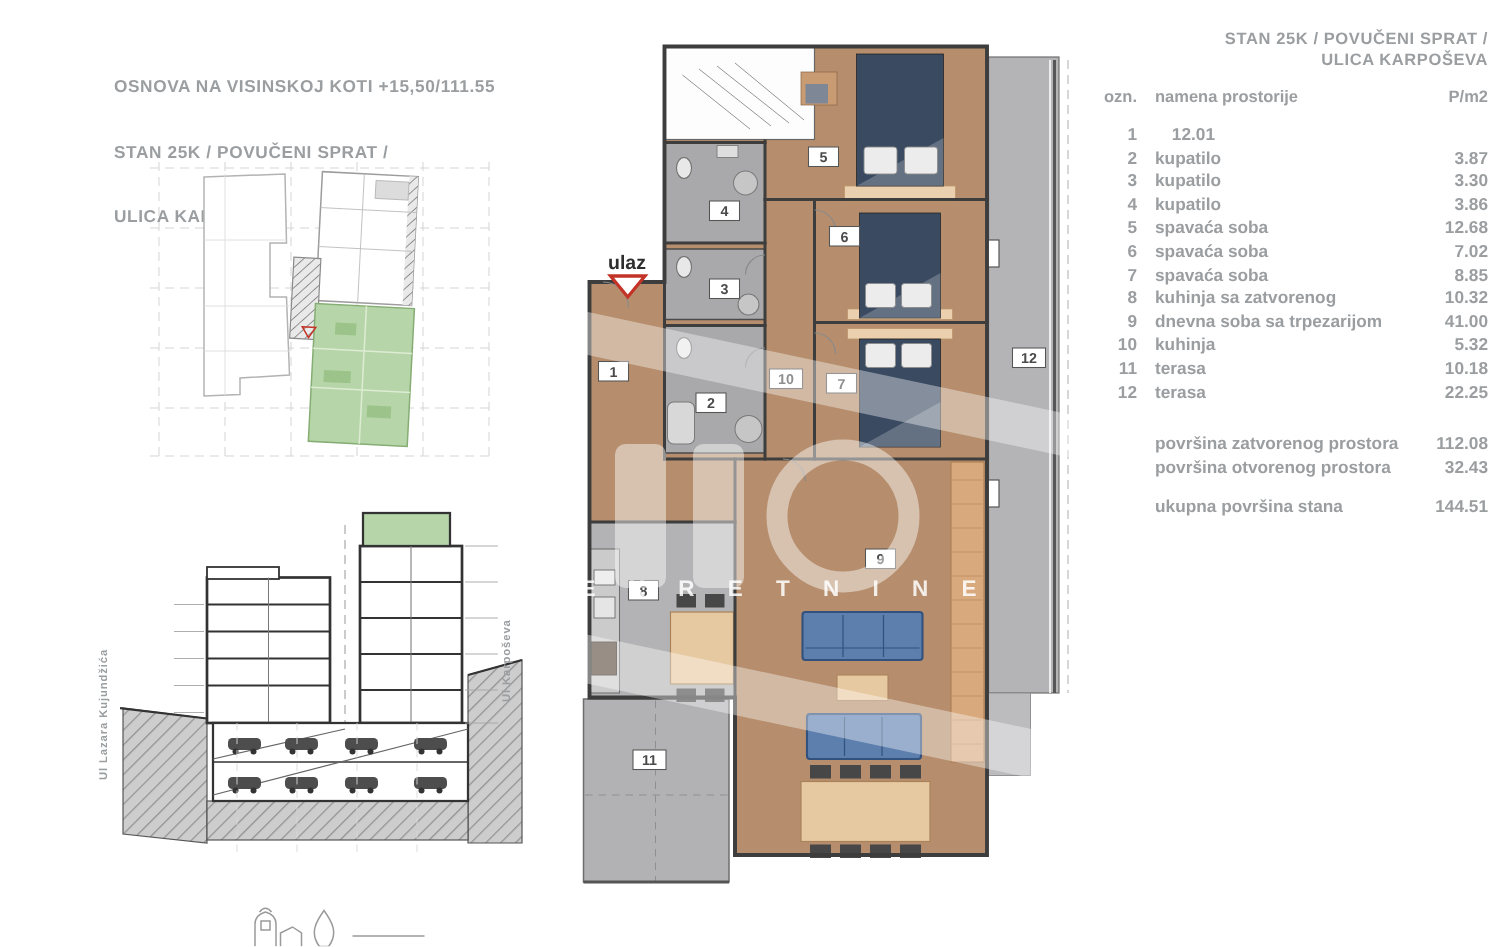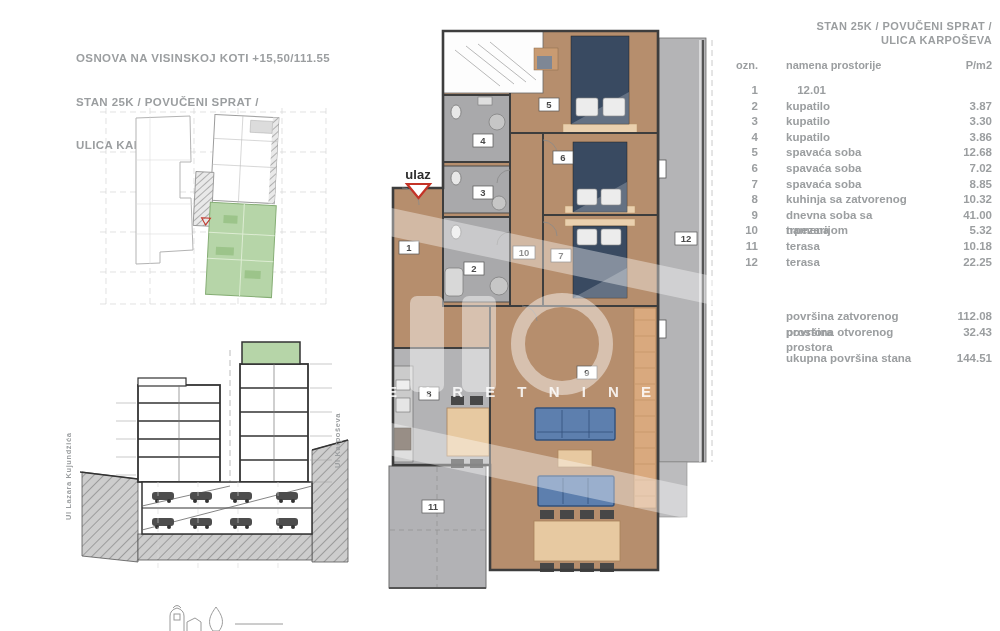--- a/index.html
+++ b/index.html
@@ -13,27 +13,27 @@
     color:#9b9ea0;line-height:14.5px;white-space:pre;
   }
   .panel{
     position:absolute;left:728px;top:20px;width:264px;
     color:#9b9ea0;font-weight:bold;
   }
   .panel-header{
     text-align:right;font-size:11px;line-height:13.5px;letter-spacing:.4px;
     margin-bottom:12px;
   }
-  .cols,.row{display:flex;align-items:flex-start;gap:16px;}
+  .cols,.row{display:flex;align-items:center;}
   .cols{font-size:11px;margin-bottom:12px;}
   .row{font-size:11.5px;height:15.6px;line-height:15.6px;}
   .c-ozn{width:30px;text-align:right;flex:none;}
   .c-name{flex:1;padding-left:12px;}
   .c-area{width:52px;text-align:right;flex:none;}
-  .totals{margin-top:39px;}
+  .totals{margin-top:19px;}
   .grand{margin-top:11px;}
   .vlabel{
     position:absolute;writing-mode:vertical-rl;transform:rotate(180deg);
     font-size:7.5px;font-weight:bold;color:#9b9ea0;letter-spacing:.6px;
   }
   svg{position:absolute;}
   svg text{font-family:"Liberation Sans",sans-serif;}
 </style>
 </head>
 <body>
@@ -500,21 +500,21 @@
         <span class="c-name">kuhinja sa zatvorenog</span>
         <span class="c-area">10.32</span>
       </div>
     <div class="row">
         <span class="c-ozn">9</span>
         <span class="c-name">dnevna soba sa trpezarijom</span>
         <span class="c-area">41.00</span>
       </div>
     <div class="row">
         <span class="c-ozn">10</span>
-        <span class="c-name">namena</span>
+        <span class="c-name">kuhinja</span>
         <span class="c-area">5.32</span>
       </div>
     <div class="row">
         <span class="c-ozn">11</span>
         <span class="c-name">terasa</span>
         <span class="c-area">10.18</span>
       </div>
     <div class="row">
         <span class="c-ozn">12</span>
         <span class="c-name">terasa</span>

